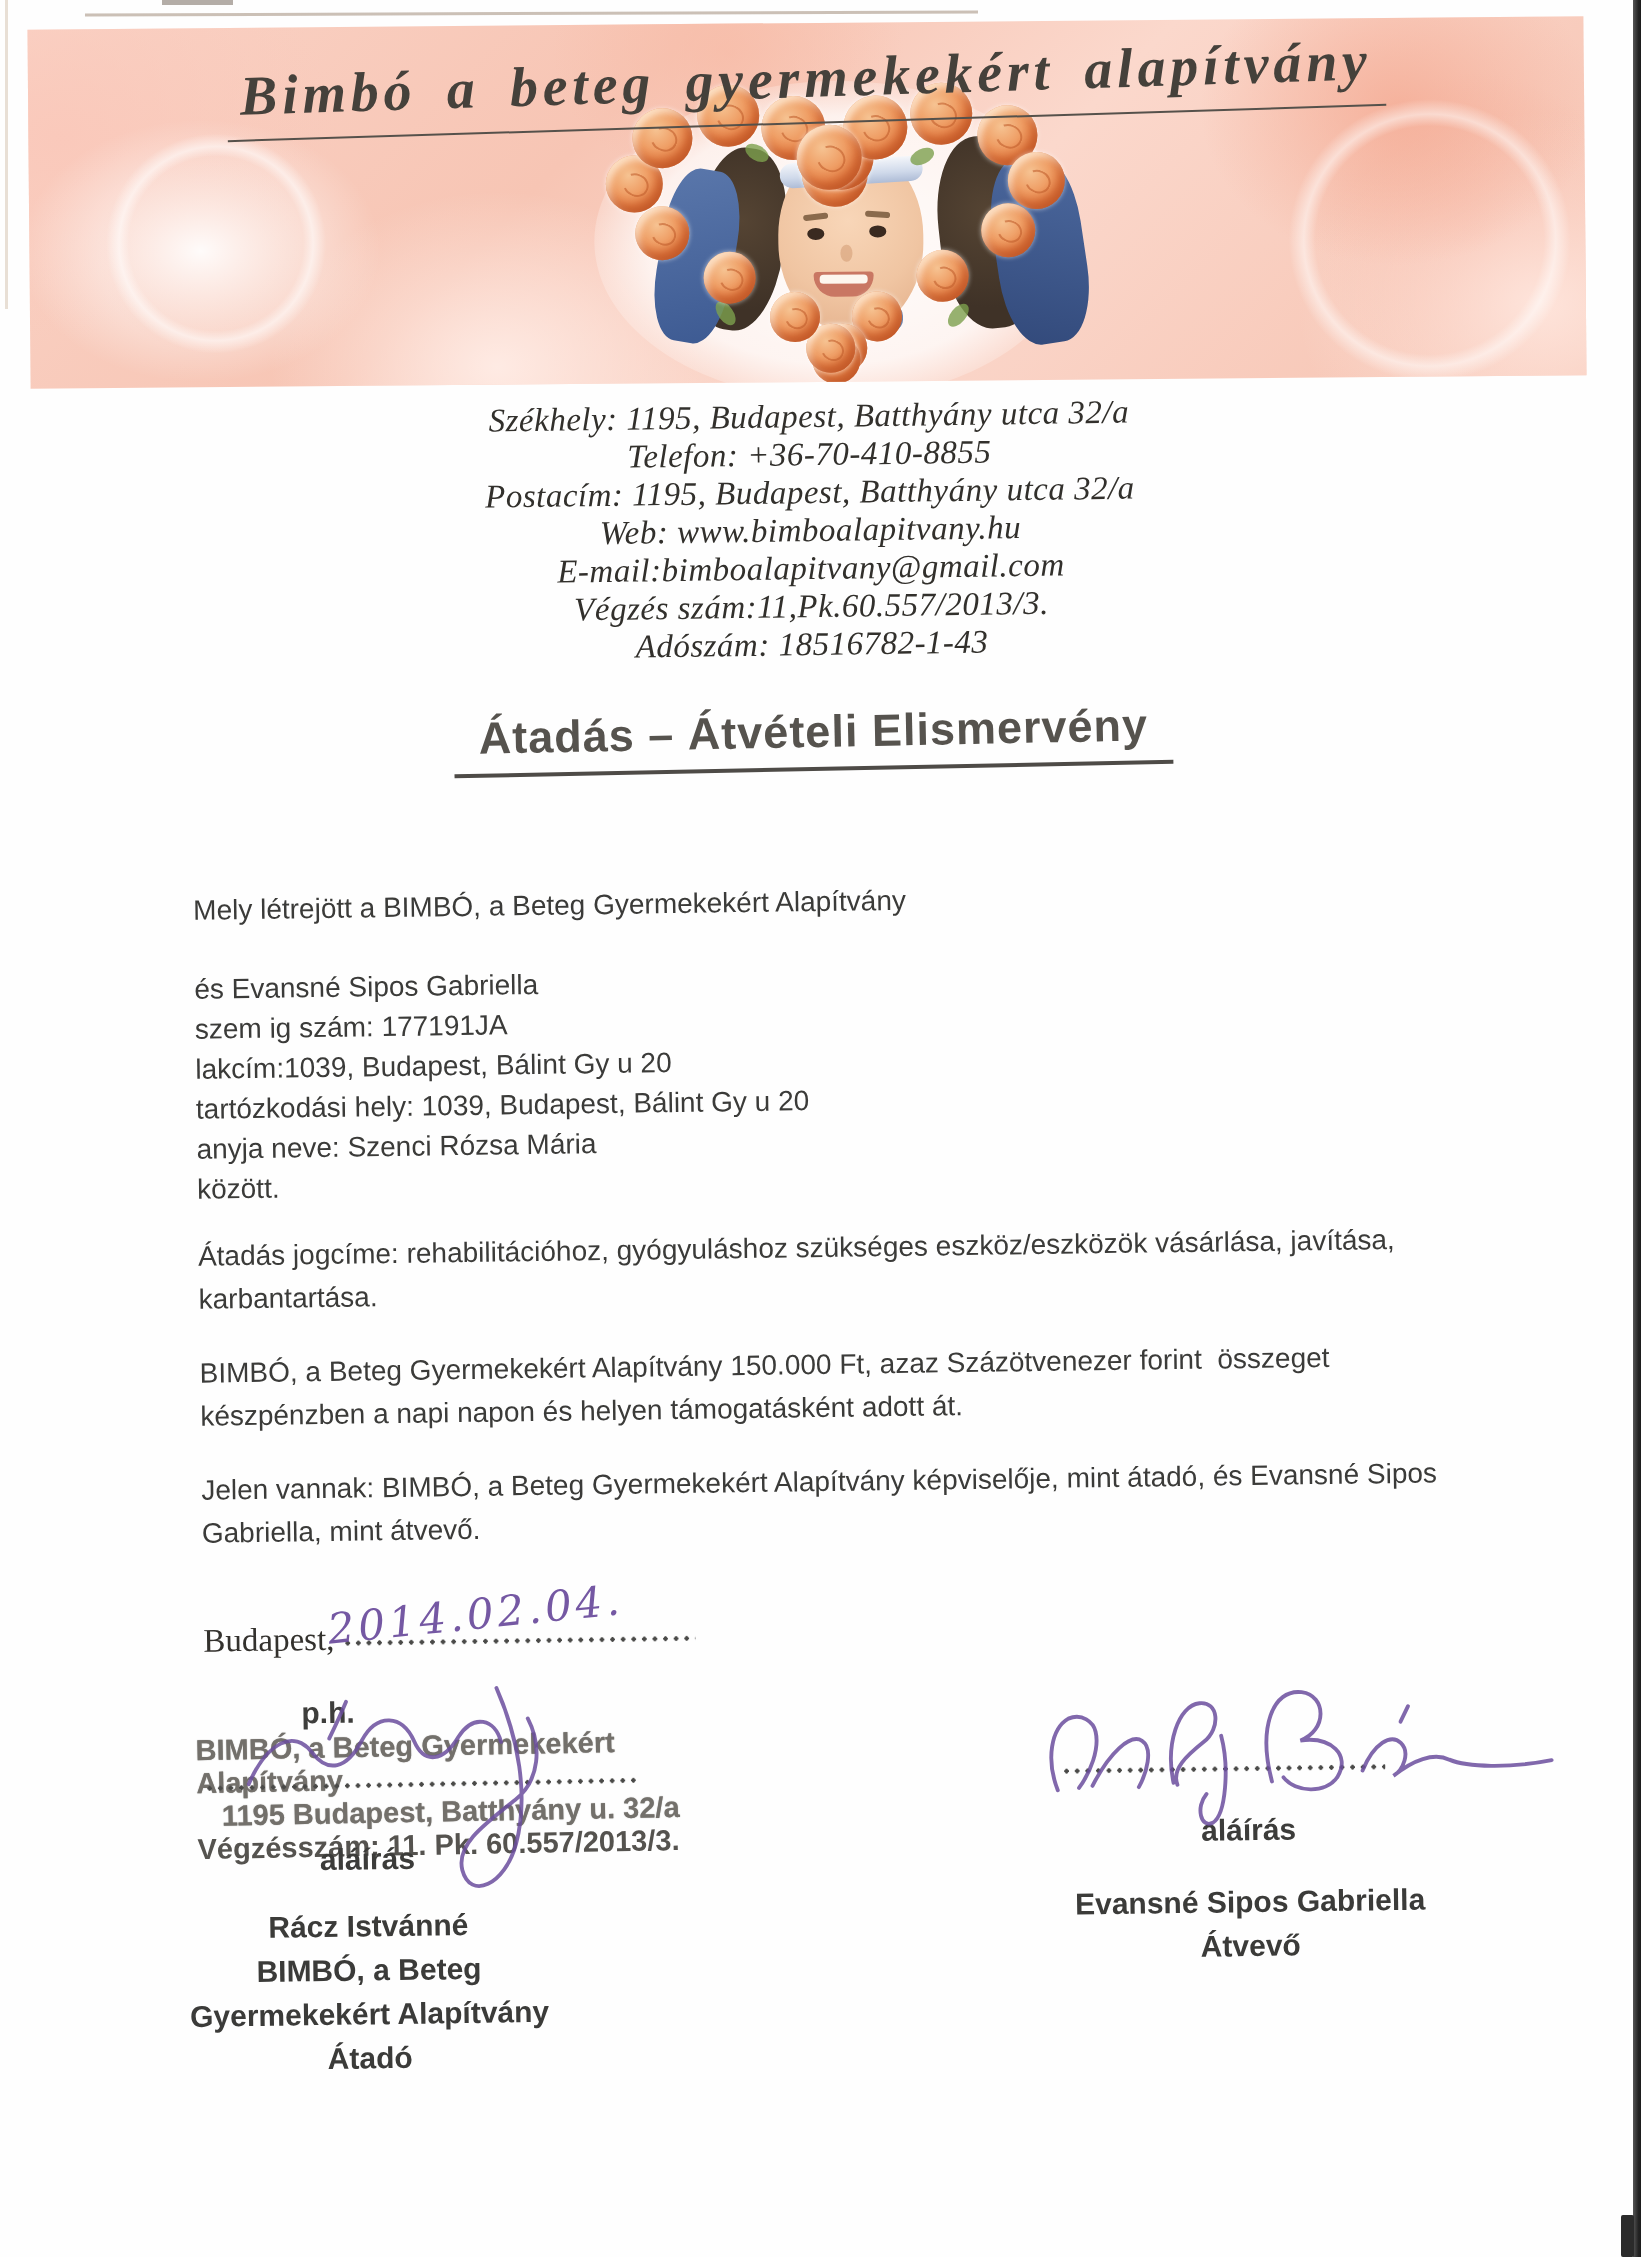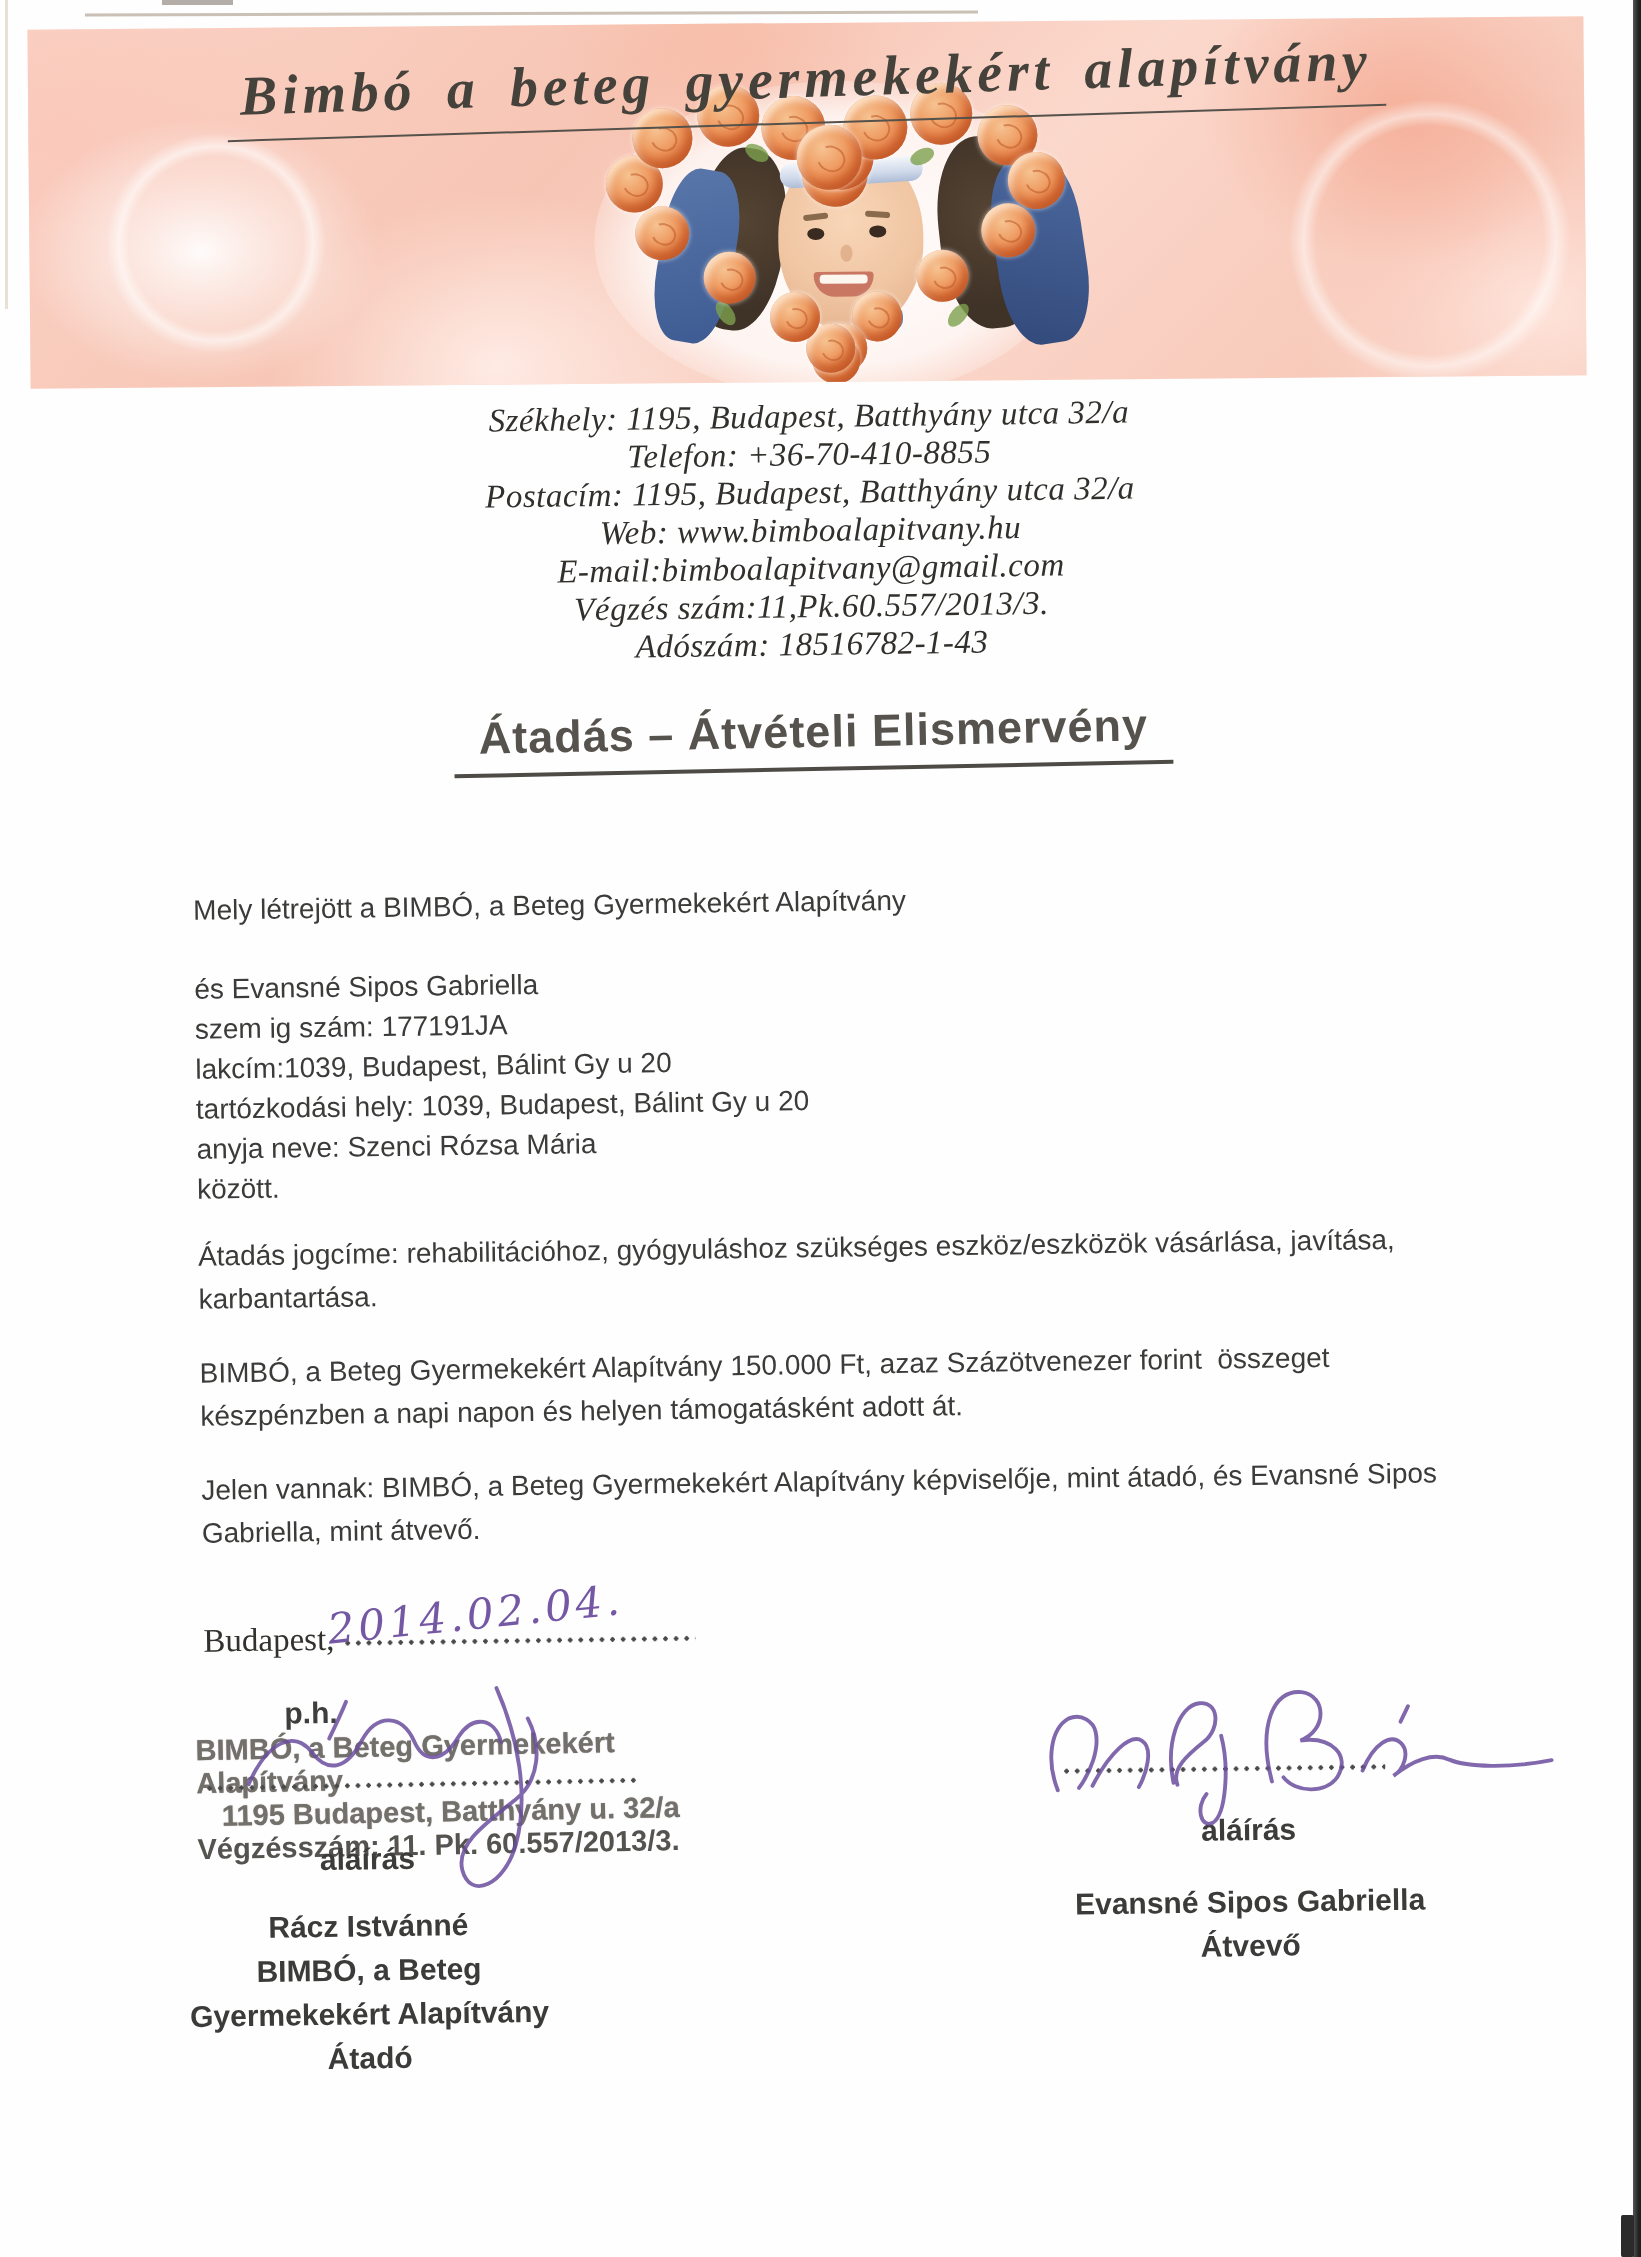--- a/index.html
+++ b/index.html
@@ -74,21 +74,21 @@
   .paras .para{line-height:43px;margin:0 0 31px 0;white-space:pre-wrap;}
 
   .date-line{position:absolute;left:198px;top:1232px;font-family:"Liberation Serif",serif;font-size:33px;color:#33312d;}
   .dots{display:inline-block;height:4.8px;vertical-align:3.9px;
     background-image:radial-gradient(circle 2.3px, #4a4a48 92%, transparent 100%);
     background-size:10.6px 4.8px;background-repeat:repeat-x;}
   .date-dots{width:353px;margin-left:7.7px;}
   .hand-date{position:absolute;left:124px;top:-29px;font-family:"DejaVu Serif",serif;font-style:italic;
     font-size:42px;color:#6a4b9c;letter-spacing:3.9px;transform:rotate(-5deg);opacity:.92;}
 
-  .ph{position:absolute;left:278px;top:1307px;font-size:30px;font-weight:bold;color:#3e3e3c;}
+  .ph{position:absolute;left:295px;top:1307px;font-size:30px;font-weight:bold;color:#3e3e3c;}
 
   .stamp{position:absolute;left:189px;top:1342px;width:541px;color:#73706b;transform:rotate(-.3deg);
     font-weight:bold;font-size:29px;letter-spacing:0;text-shadow:0 0 1px rgba(115,112,107,.8);}
   .stamp .s1{line-height:33px;}
   .stamp .s2{margin-left:25px;line-height:33px;}
   .stamp .s3{color:#55534f;line-height:33px;text-shadow:none;}
   .stamp-dots{position:absolute;left:7.7px;top:52px;width:433px;}
   .sig-dots-right{position:absolute;left:1054px;top:1390px;width:324px;}
 
   .sig-label{position:absolute;font-size:30px;font-weight:bold;color:#3c3c3a;text-align:center;}

